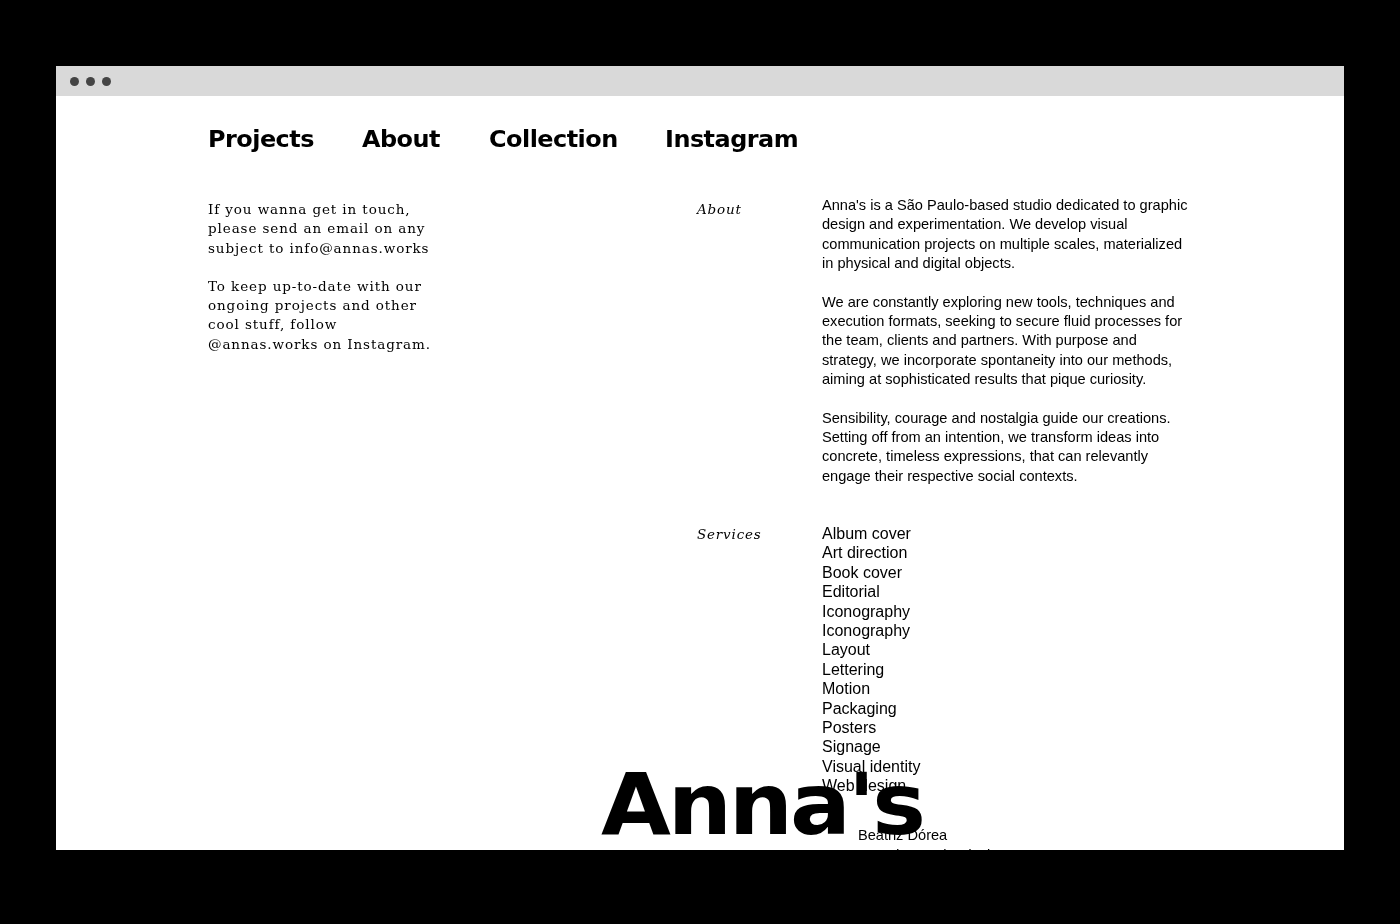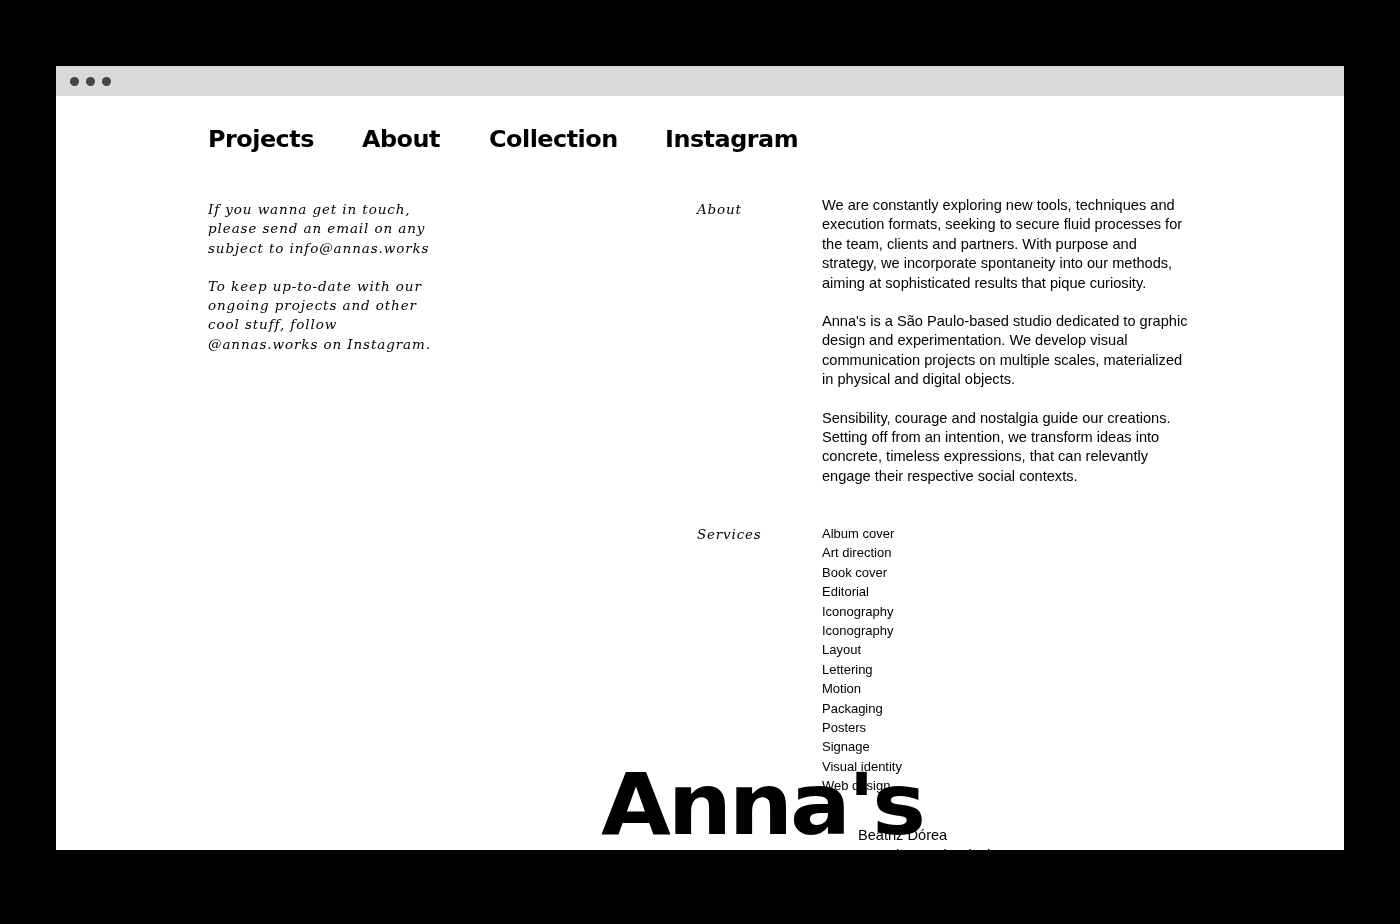--- a/index.html
+++ b/index.html
@@ -68,21 +68,20 @@
   }
   .nav-item:last-child { margin-right: 0; }
 
   
   .contact {
     position: absolute;
     top: 104px;
     left: 152px;
     width: 240px;
     font-family: "DejaVu Serif", serif;
-    font-style: italic;
     font-size: 13.5px;
     line-height: 19.3px;
     letter-spacing: 0.9px;
     color: #000000;
   }
   .contact p { margin: 0 0 19px 0; }
   .contact p:last-child { margin-bottom: 10px; }
 
   
   .section-label {
@@ -110,21 +109,21 @@
   .about-text p:last-child { margin-bottom: 12px; }
 
   
   .services {
     position: absolute;
     top: 428px;
     left: 766px;
     list-style: none;
     margin: 0;
     padding: 0;
-    font-size: 13px;
+    font-size: 16px;
     line-height: 19.4px;
     color: #000000;
   }
 
   
   .logo {
     position: absolute;
     left: 545px;
     top: 665px;
     font-family: "DejaVu Sans", sans-serif;
@@ -170,22 +169,22 @@
 
     <div class="contact">
       <p>If you wanna get in touch, please send an email on any subject to info@annas.works</p>
       <p>To keep up-to-date with our ongoing projects and other cool stuff, follow @annas.works on Instagram.</p>
     </div>
 
     <div class="section-label" id="label-about">About</div>
     <div class="section-label" id="label-services">Services</div>
 
     <div class="about-text">
+      <p>Anna's is a São Paulo-based studio dedicated to graphic design and experimentation. We develop visual communication projects on multiple scales, materialized in physical and digital objects.</p>
       <p>We are constantly exploring new tools, techniques and execution formats, seeking to secure fluid processes for the team, clients and partners. With purpose and strategy, we incorporate spontaneity into our methods, aiming at sophisticated results that pique curiosity.</p>
-      <p>Anna's is a São Paulo-based studio dedicated to graphic design and experimentation. We develop visual communication projects on multiple scales, materialized in physical and digital objects.</p>
       <p>Sensibility, courage and nostalgia guide our creations. Setting off from an intention, we transform ideas into concrete, timeless expressions, that can relevantly engage their respective social contexts.</p>
     </div>
 
     <ul class="services">
       <li>Album cover</li>
       <li>Art direction</li>
       <li>Book cover</li>
       <li>Editorial</li>
       <li>Iconography</li>
       <li>Iconography</li>

